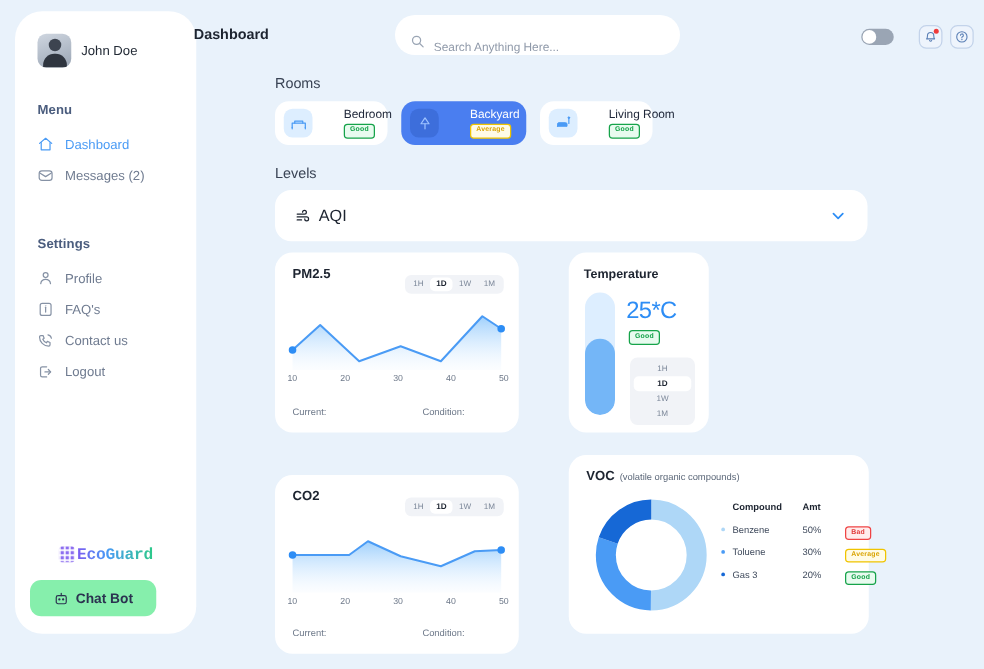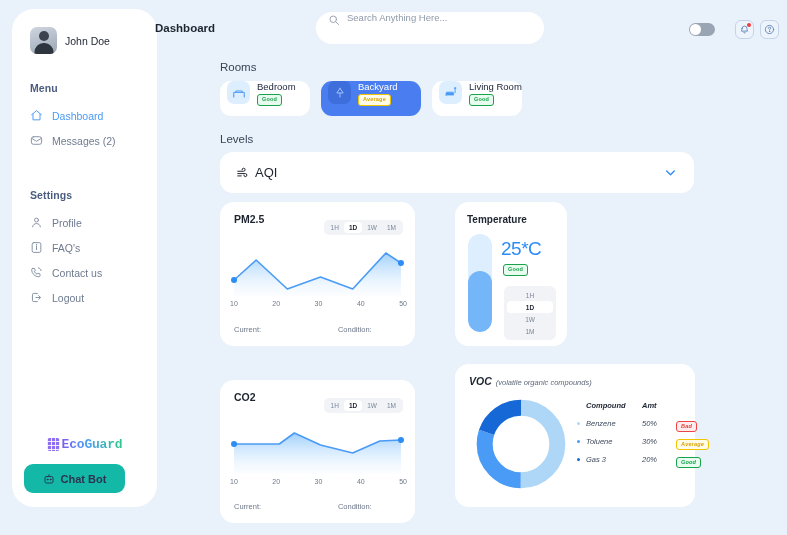--- a/index.html
+++ b/index.html
@@ -66,36 +66,36 @@
       linear-gradient(0deg, rgba(255,255,255,.85) 1.5px, transparent 1.5px);
     background-size: 4px 4px;
   }
   .brand-text {
     background: linear-gradient(90deg,#7b5cf0 0%, #4a9bf5 40%, #2dc98a 100%);
     -webkit-background-clip: text; background-clip: text; color: transparent;
   }
   .chatbot {
     position: absolute; left: 12px; bottom: 14px;
     width: 101px; height: 29px; border-radius: 9px;
-    background: #14b8a6; border: none; cursor: pointer;
+    background: #86efac; border: none; cursor: pointer;
     display: flex; align-items: center; justify-content: center; gap: 6px;
     font-size: 11px; font-weight: 700; color: #2b3350;
     font-family: "Liberation Sans", sans-serif;
   }
   .chatbot svg { width: 12px; height: 12px; display: block; }
 
   
   .page-title {
     position: absolute; left: 155px; top: 22px;
     font-size: 11.5px; font-weight: 700; color: #1d2430;
   }
   .searchbar {
     position: absolute; left: 316px; top: 12px;
     width: 228px; height: 32px; border-radius: 16px;
-    background: #ffffff; display: flex; align-items: flex-start; gap: 7px;
+    background: #ffffff; display: flex; align-items: flex-end; gap: 7px;
     padding: 0 12px;
   }
   .searchbar svg { width: 12px; height: 12px; flex: none; }
   .searchbar input {
     border: none; outline: none; background: transparent;
     font-size: 9.5px; color: #6f7b90; width: 100%;
     font-family: "Liberation Sans", sans-serif;
   }
   .searchbar input::placeholder { color: #8f99a9; }
 
@@ -125,21 +125,21 @@
   
   .sec-title {
     position: absolute; font-size: 11.5px; color: #394354; font-weight: 400;
   }
   .rooms-title { left: 220px; top: 61px; }
   .levels-title { left: 220px; top: 133px; }
 
   .rooms-row { position: absolute; left: 220px; top: 81px; display: flex; gap: 11px; }
   .room {
     width: 90px; height: 35px; border-radius: 11px; background: #fff;
-    display: flex; gap: 7px; padding: 0 7px; cursor: pointer;
+    display: flex; align-items: center; gap: 25px; padding: 0 7px; cursor: pointer;
   }
   .room.selected { background: #4a7ef0; width: 100px; }
   .room-ic {
     width: 23px; height: 23px; border-radius: 7px; background: #ddeeff;
     display: flex; align-items: center; justify-content: center; flex: none;
   }
   .room.selected .room-ic { background: #3d6edb; }
   .room-ic svg { width: 14px; height: 14px; display: block; }
   .room-text { display: flex; flex-direction: column; gap: 2px; }
   .room-name { font-size: 9.5px; color: #20283a; white-space: nowrap; }
@@ -217,21 +217,21 @@
     position: absolute; left: 49px; top: 84px; width: 52px;
     background: #f1f3f7; border-radius: 6px; padding: 3px;
   }
   .vseg span {
     display: block; text-align: center; font-size: 6.5px; color: #7a8698;
     padding: 2.5px 0; border-radius: 4px; cursor: pointer;
   }
   .vseg span.on { background: #fff; color: #1d2430; font-weight: 700; }
 
   
-  .c-voc { left: 455px; top: 364px; width: 240px; height: 143px; font-style: italic; }
+  .c-voc { left: 455px; top: 364px; width: 240px; height: 143px; }
   .voc-head { position: absolute; left: 14px; top: 11px; display: flex; align-items: baseline; gap: 4px; }
   .voc-sub { font-size: 7.5px; color: #5c6879; }
   .donut { position: absolute; left: 18px; top: 32px; width: 96px; height: 96px; }
   .donut svg { width: 96px; height: 96px; display: block; transform: rotate(-90deg); }
   .voc-table { position: absolute; left: 122px; top: 32px; right: 8px; }
   .voc-tr { display: flex; align-items: center; height: 18px; }
   .voc-th { font-size: 7.5px; font-weight: 700; color: #1d2430; }
   .voc-td { font-size: 7.5px; color: #3f4a5c; }
   .col-dot { width: 9px; flex: none; }
   .col-dot i { display: block; width: 3px; height: 3px; border-radius: 50%; }

